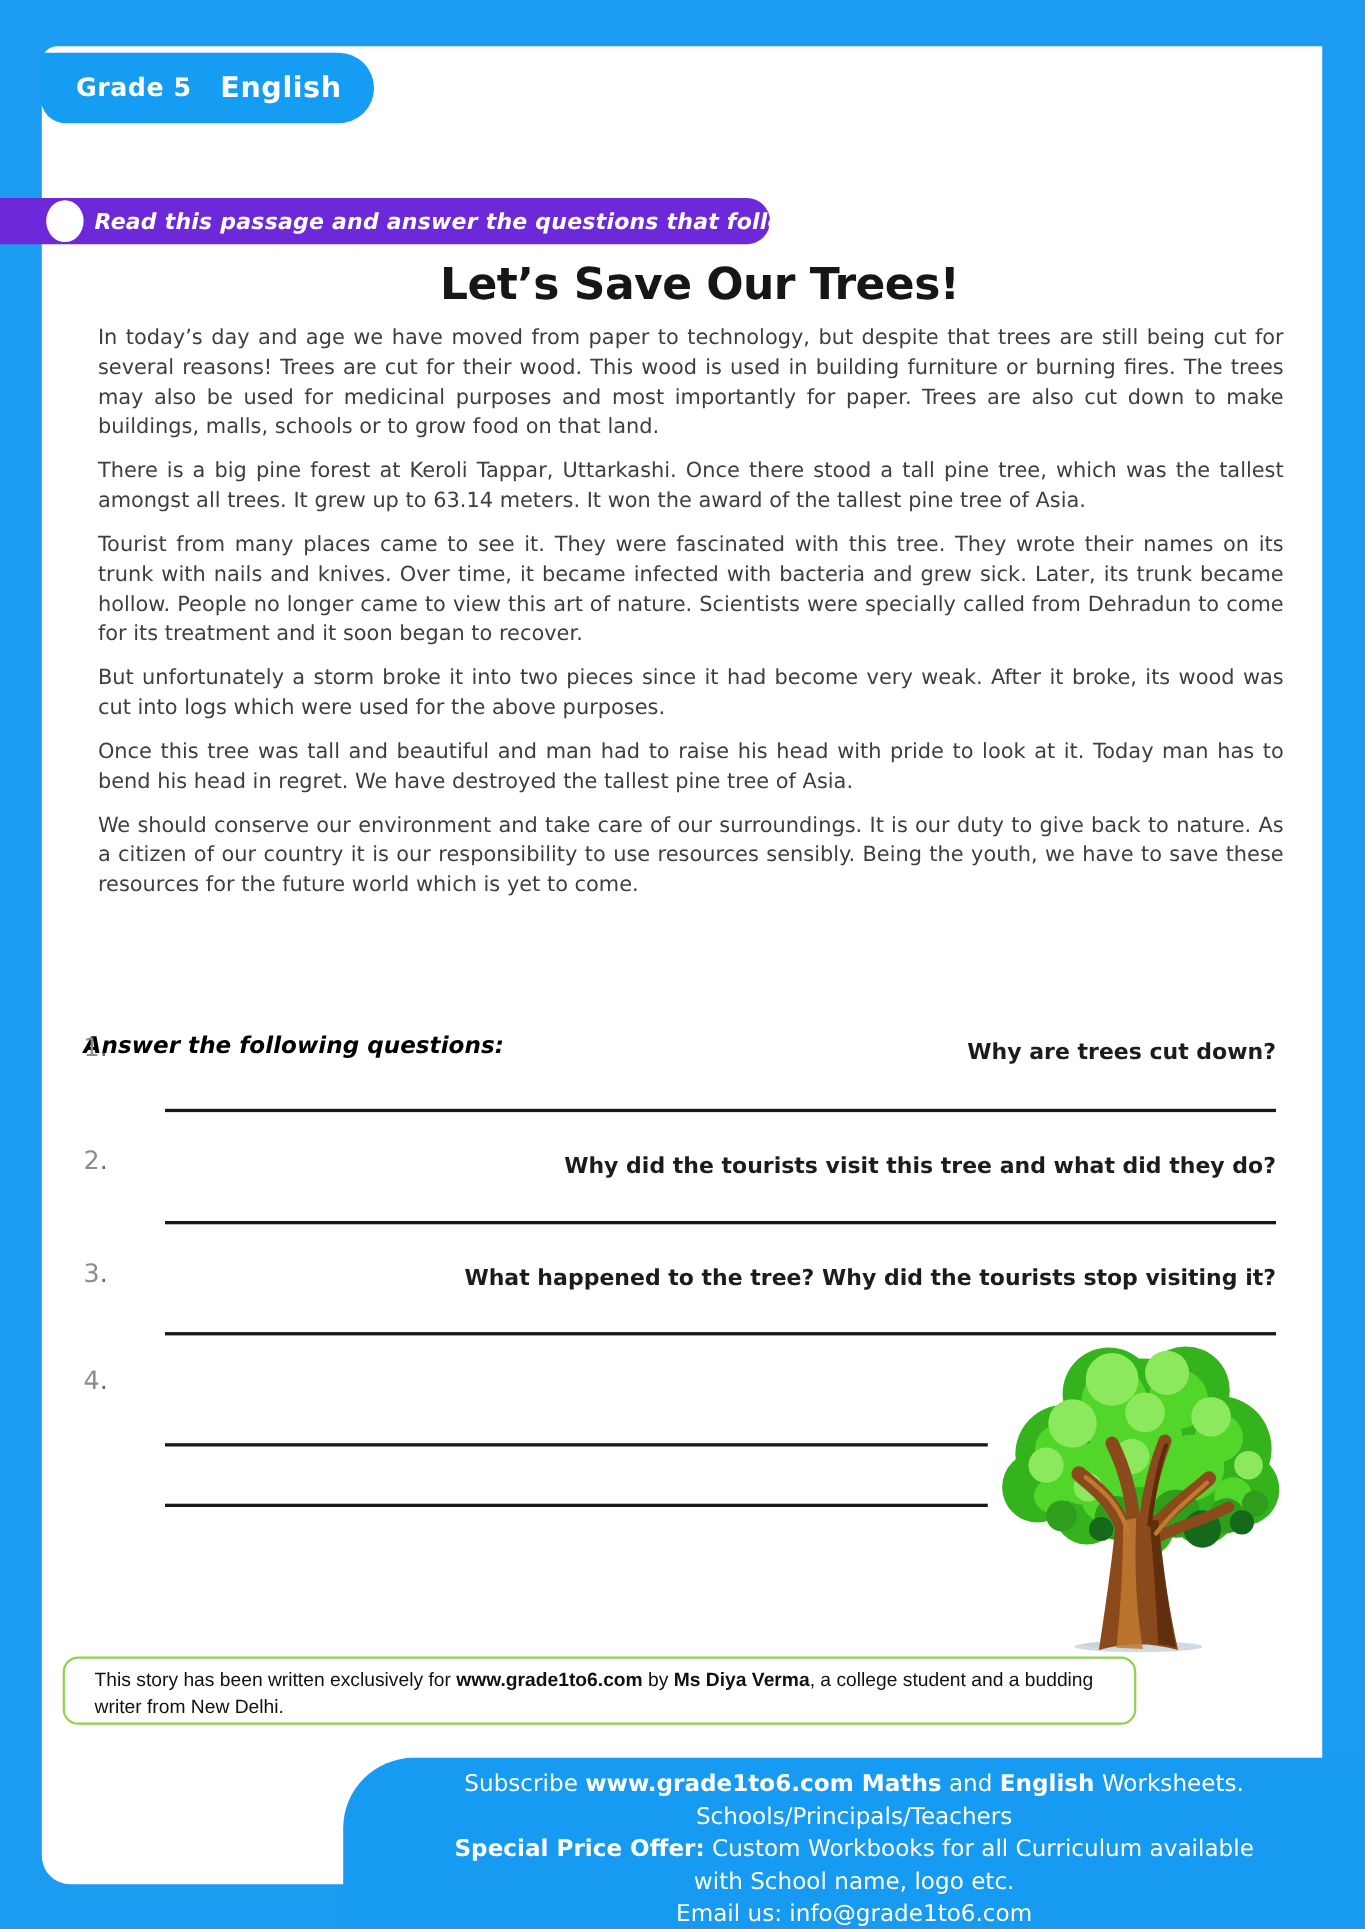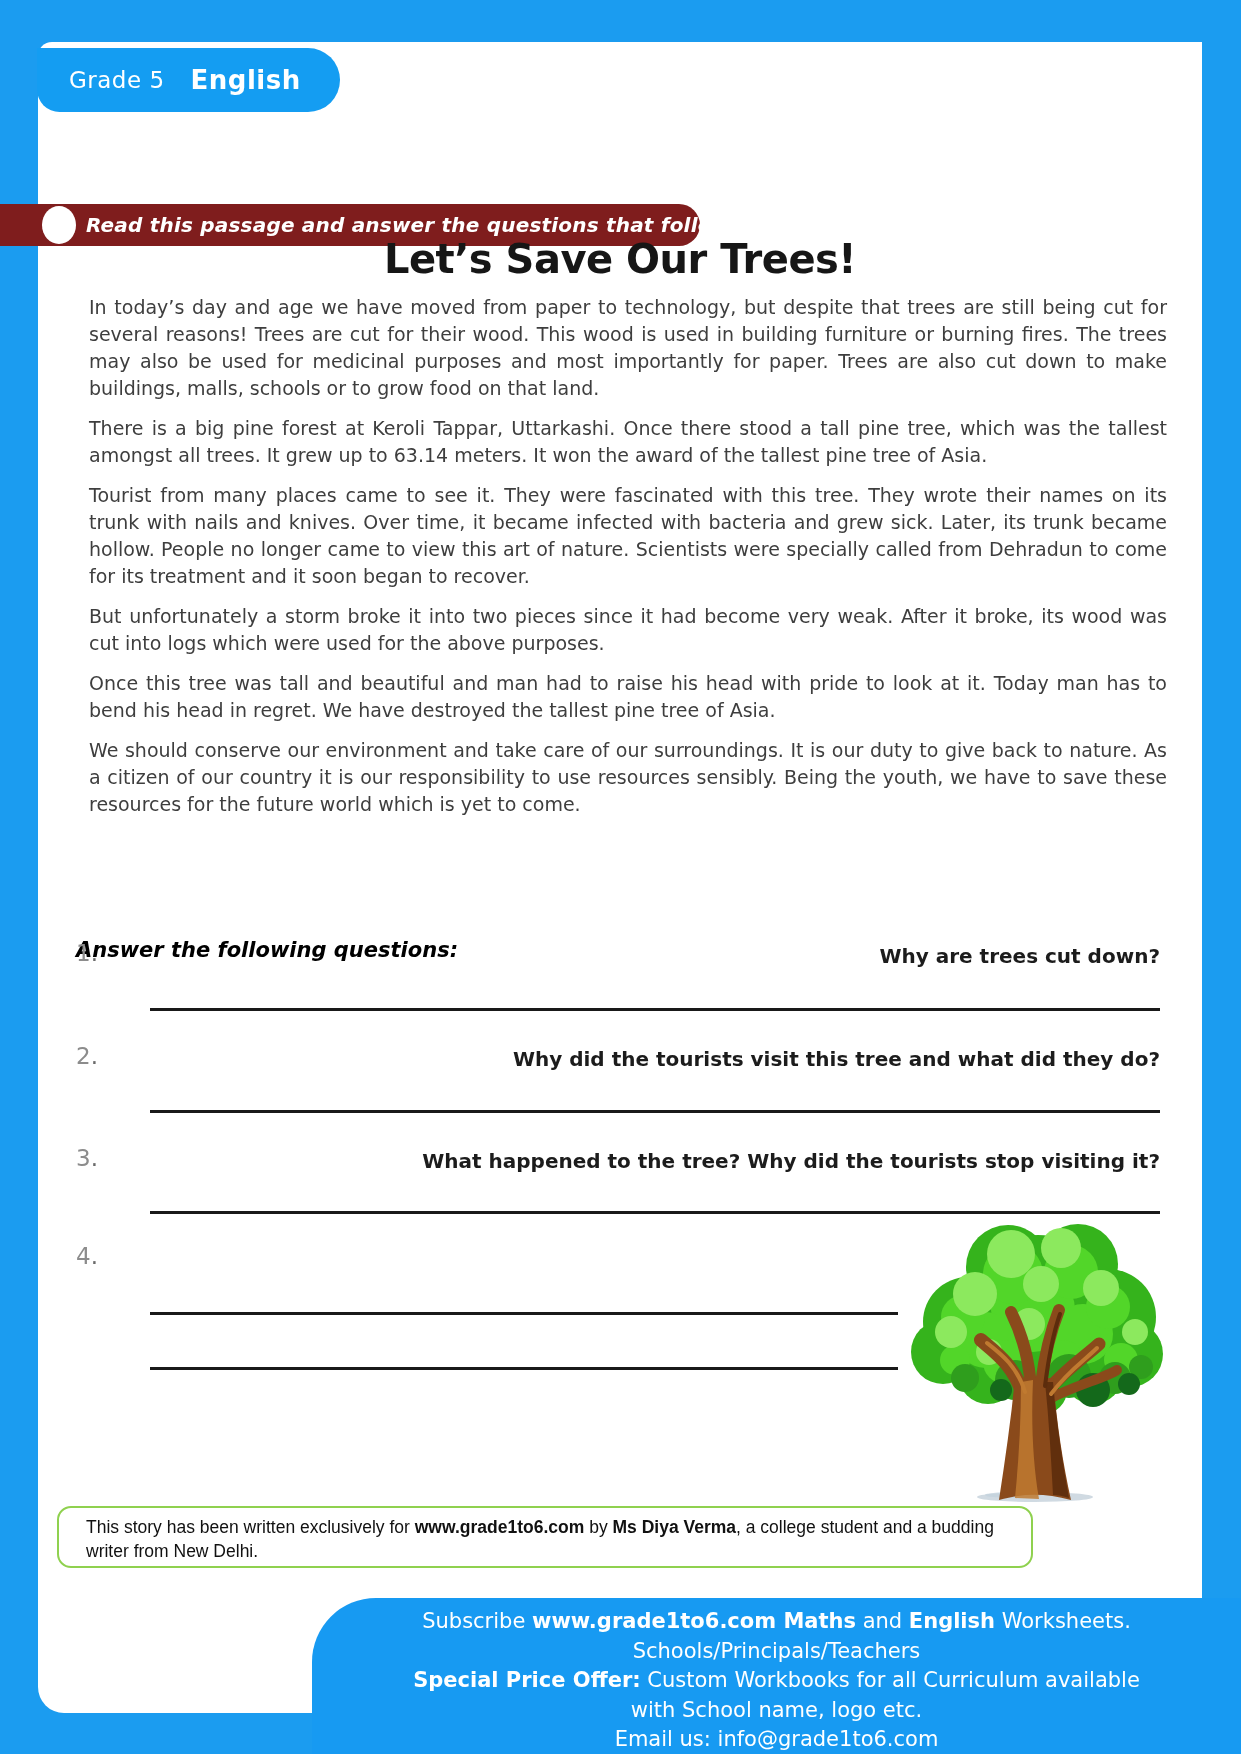--- a/index.html
+++ b/index.html
@@ -11,38 +11,38 @@
   .page{
     position:absolute; left:38px; top:42px; width:1164px; height:1671px;
     background:#ffffff; border-radius:14px 0 0 26px;
   }
   
   .badge{
     position:absolute; left:37px; top:48px; width:303px; height:64px;
     background:#149df2; border-radius:0 34px 34px 24px;
     display:flex; align-items:center; color:#fff;
   }
-  .badge .grade{font-size:23px; font-weight:400; margin-left:32px; letter-spacing:.5px;}
+  .badge .grade{font-size:23px; font-weight:700; margin-left:32px; letter-spacing:.5px;}
   .badge .subject{font-size:26px; font-weight:700; margin-left:26px; letter-spacing:.5px;}
   
   .banner{
     position:absolute; left:0; top:180px; width:700px; height:42px;
-    background:#7f1d1d; border-radius:0 22px 22px 0;
-    display:flex; align-items:center;margin-top:24px;
+    background:#6d28d9; border-radius:0 22px 22px 0;
+    display:flex; align-items:center;
   }
   .banner .oval{
     position:absolute; left:42px; top:2px; width:34px; height:38px;
     background:#fff; border-radius:50%;
   }
   .banner .banner-text{
     margin-left:86px; color:#fff; font-size:20px; font-weight:700; font-style:italic;
     letter-spacing:.2px; white-space:nowrap;
   }
   .title{
-    position:absolute; left:38px; top:236px; width:1164px; margin:0;
+    position:absolute; left:54px; top:236px; width:1164px; margin:0;
     text-align:center; font-size:40px; font-weight:700; color:#161616; letter-spacing:-.5px;
   }
   .passage{
     position:absolute; left:73px; top:294px; width:1094px;
     font-size:19px; line-height:27px; color:#3e3e3e; text-align:justify;
   }
   .passage p{margin:0 0 13px 16px;}
   .q-heading{
     position:absolute; left:76px; top:902px;
     font-size:21px; font-weight:700; font-style:italic; color:#000000;margin-top:36px;

